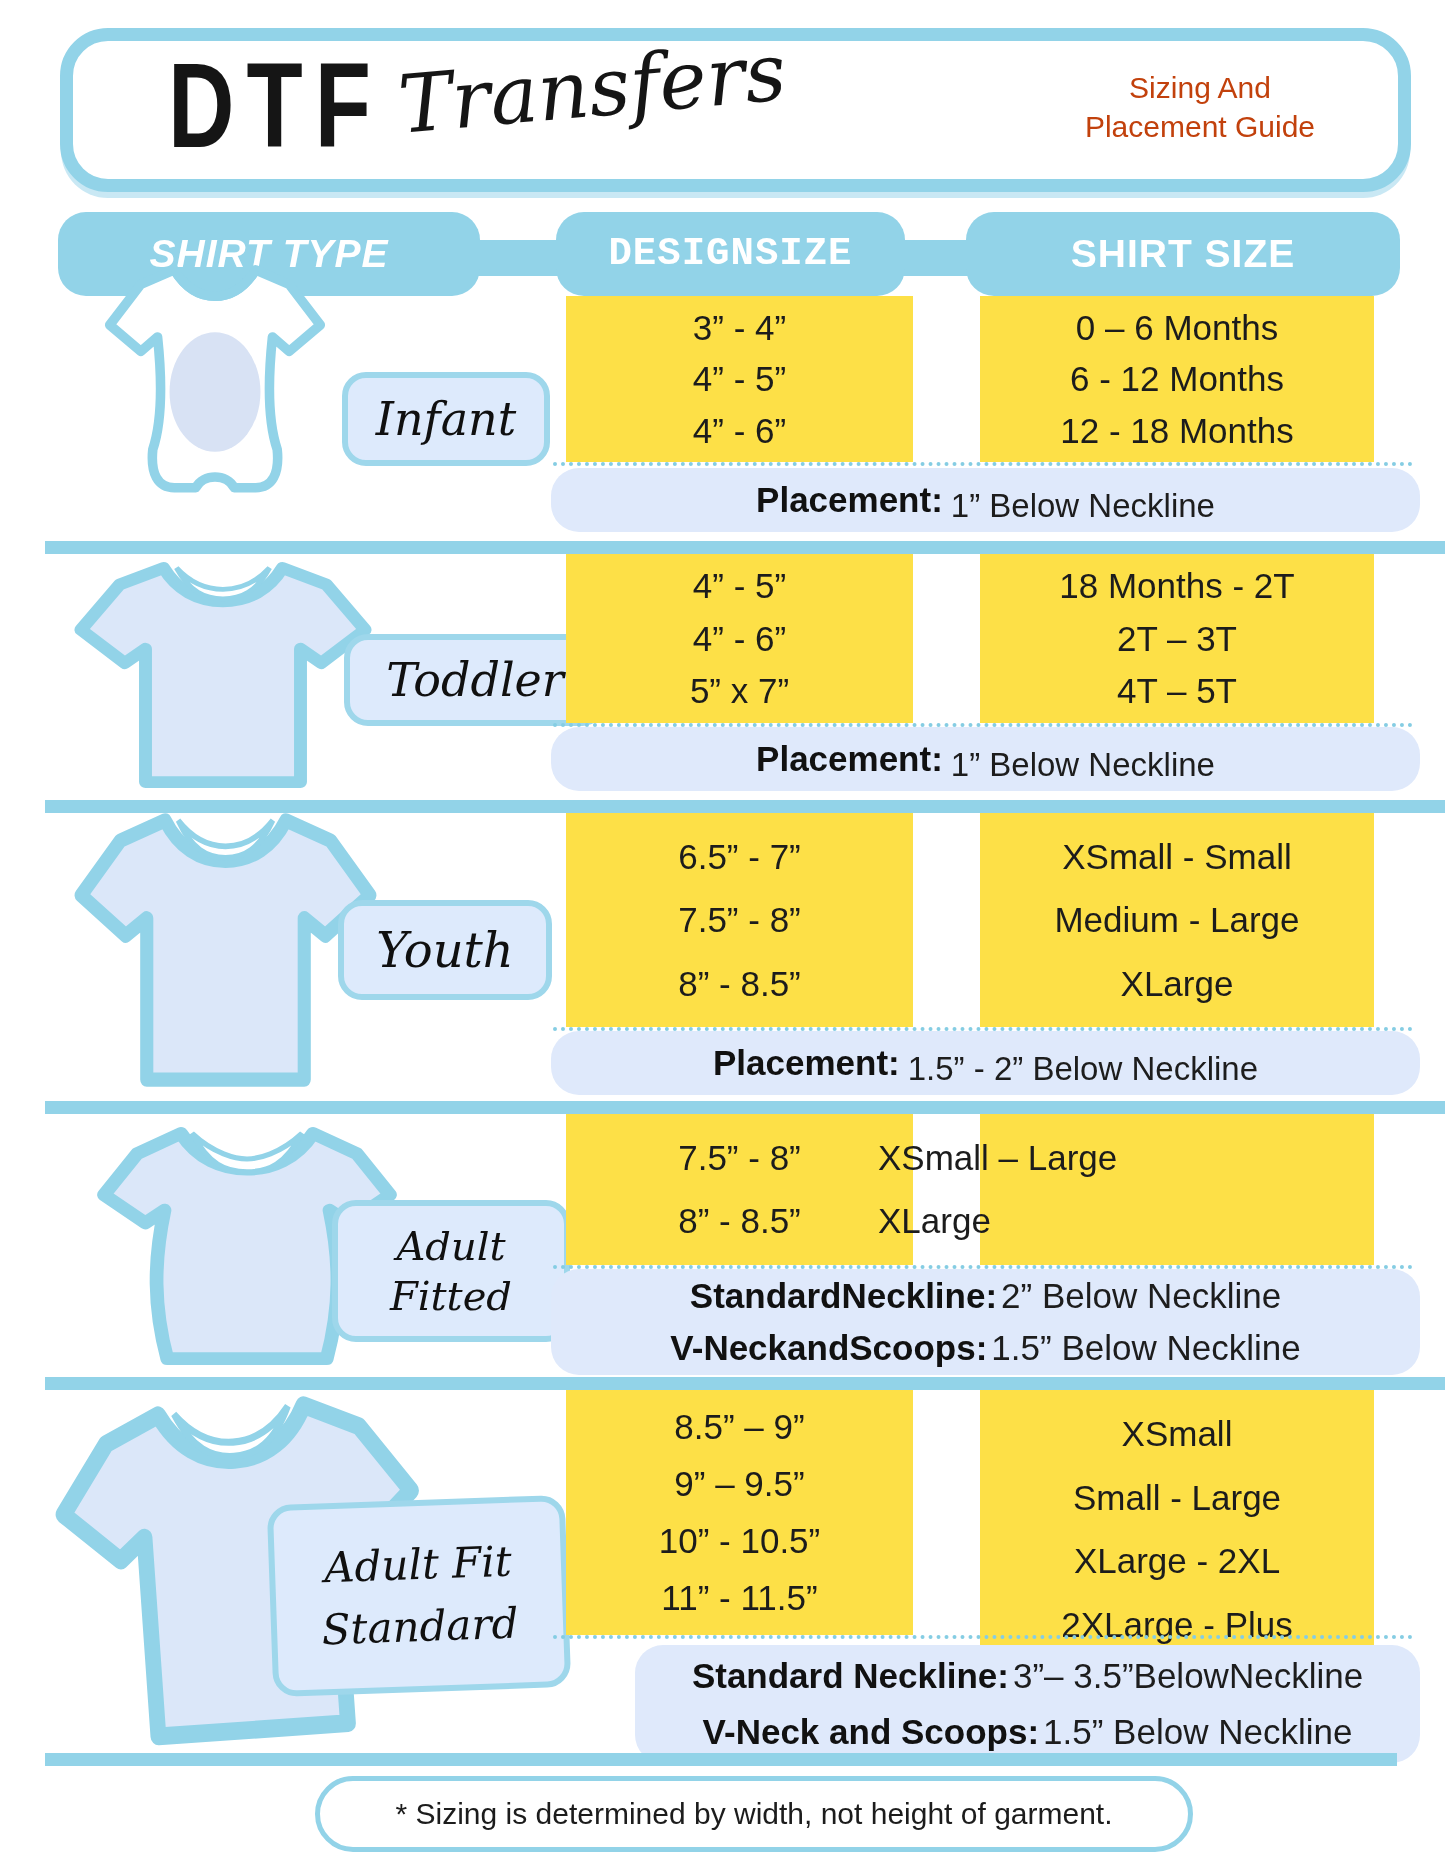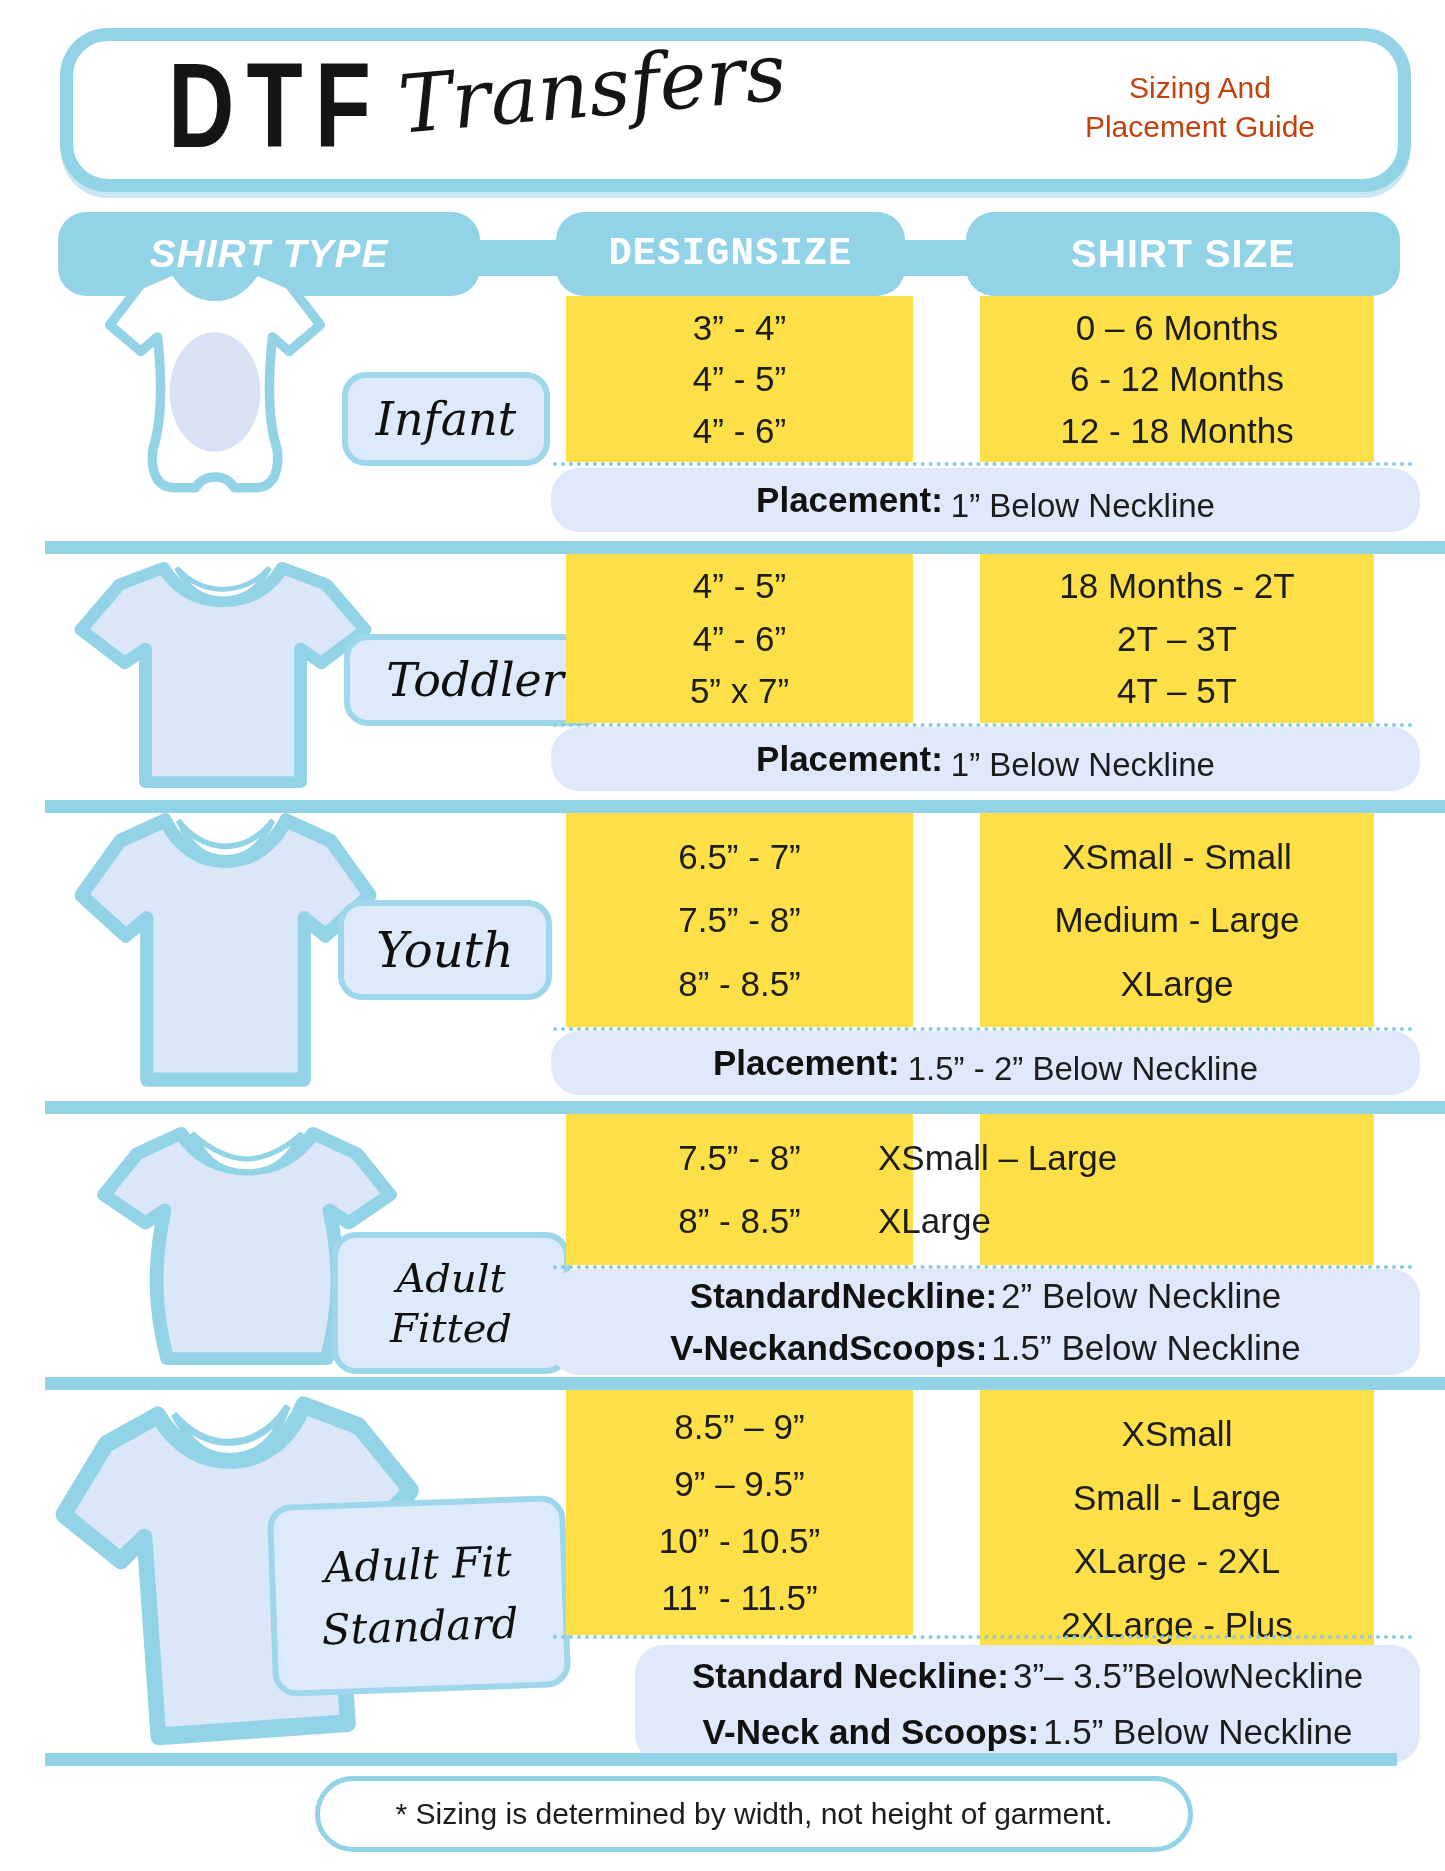--- a/index.html
+++ b/index.html
@@ -153,21 +153,21 @@
   <div class="placement" style="top:1031px;height:64px">
     <span class="pl">Placement:</span>
     <span class="pv">1.5” - 2” Below Neckline</span>
   </div>
   <div class="divider" style="top:1101px;width:1400px"></div>
 
   <svg class="icon" style="left:82px;top:1118px" width="330" height="256" viewBox="0 0 120 100" preserveAspectRatio="none">
     <path d="M36,6 L20,14 L8,30 L23,41 L30,36 C26,56 26,74 31,94 L89,94 C94,74 94,56 90,36 L97,41 L112,30 L100,14 L84,6 C78,16 69,20 60,20 C51,20 42,16 36,6 Z" fill="#dbe7f9" stroke="#92d3e8" stroke-width="5" stroke-linejoin="round"></path>
     <path d="M40,6 C46,18 52,21 60,21 C68,21 74,18 80,6 C72,14 64,16 60,16 C56,16 48,14 40,6 Z" fill="#ffffff" stroke="#92d3e8" stroke-width="2"></path>
   </svg>
-  <div class="tag" style="left:332px;top:1232px;width:226px;height:130px;font-size:40px;line-height:50px">
+  <div class="tag" style="left:332px;top:1200px;width:226px;height:130px;font-size:40px;line-height:50px">
     <span>Adult</span>
     <span>Fitted</span>
   </div>
   <div class="colbg c1" style="top:1114px;height:151px">
     <div>7.5” - 8”</div>
     <div>8” - 8.5”</div>
   </div>
   <div class="colbg c2" style="top:1114px;height:151px"></div>
   <div class="adult-sizes">
     <div>XSmall – Large</div>

